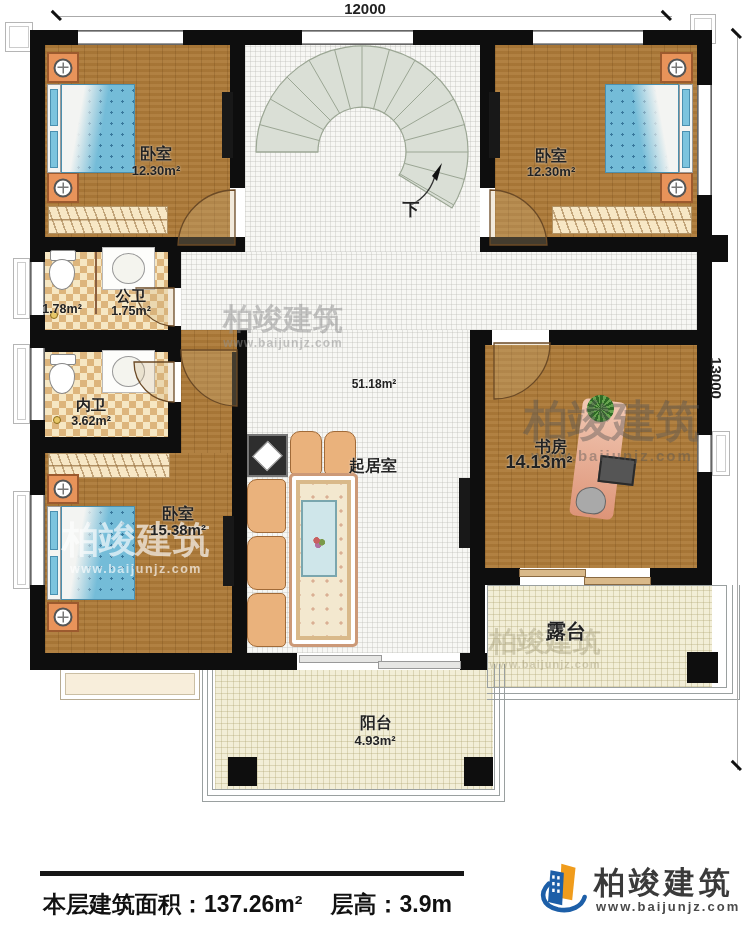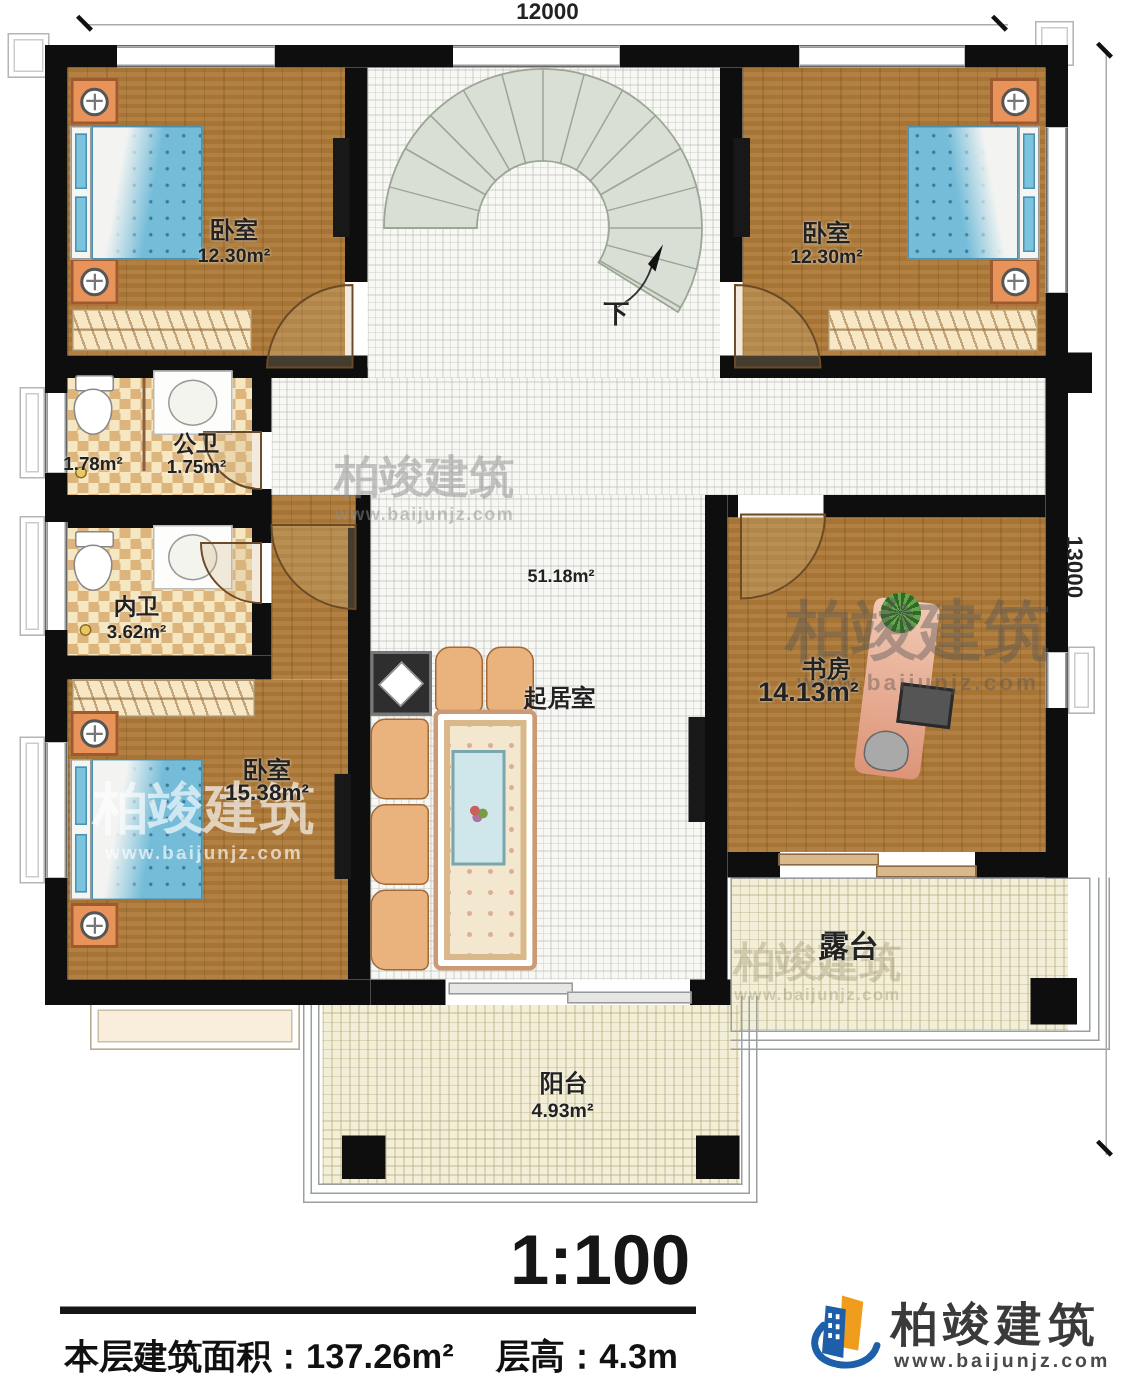--- a/index.html
+++ b/index.html
@@ -276,24 +276,23 @@
   <div class="dimline" style="left:57px;top:16px;width:615px;height:1px"></div>
   <div class="tick" style="left:50px;top:14px"></div>
   <div class="tick" style="left:660px;top:14px"></div>
   <div class="lbl" style="left:365px;top:8px;font-size:15px;text-shadow:none">12000</div>
   <div class="dimline" style="left:737px;top:35px;width:1px;height:735px"></div>
   <div class="tick" style="left:730px;top:32px"></div>
   <div class="tick" style="left:730px;top:764px"></div>
   <div class="lbl" style="left:716px;top:378px;font-size:15px;text-shadow:none;transform:translate(-50%,-50%) rotate(90deg)">13000</div>
 </div>
 
-<div class="tb" style="left:340px;top:812px;font-size:47px">1:100</div>
 <div style="position:absolute;left:40px;top:871px;width:424px;height:5px;background:#161616"></div>
 <div class="tb" style="left:43px;top:889px;font-size:23px;color:#111">
-  <span>本层建筑面积：</span><span>137.26m²</span><span style="display:inline-block;width:28px"></span><span>层高：</span><span>4.3m</span>
+  <span>本层建筑面积：</span><span>137.26m²</span><span style="display:inline-block;width:28px"></span><span>层高：</span><span>3.9m</span>
 </div>
 <div style="position:absolute;left:538px;top:858px;width:200px;height:60px">
   <svg style="position:absolute;left:0;top:2px" width="50" height="54" viewBox="0 0 60 64">
     <path d="M13 28 C1 40 5 55 24 59 C40 62 53 55 56 44" fill="none" stroke="#1d5fa8" stroke-width="5.5" stroke-linecap="round"></path>
     <path d="M28 4 L45 9 L41 48 L26 45 Z" fill="#f09c1c"></path>
     <path d="M15 12 L31 15 L29 54 L12 50 Z" fill="#1d5fa8"></path>
     <g fill="#fff">
           <rect x="17" y="18" width="3" height="4"></rect>
           <rect x="23" y="19" width="3" height="4"></rect>
           <rect x="17" y="26" width="3" height="4"></rect>

